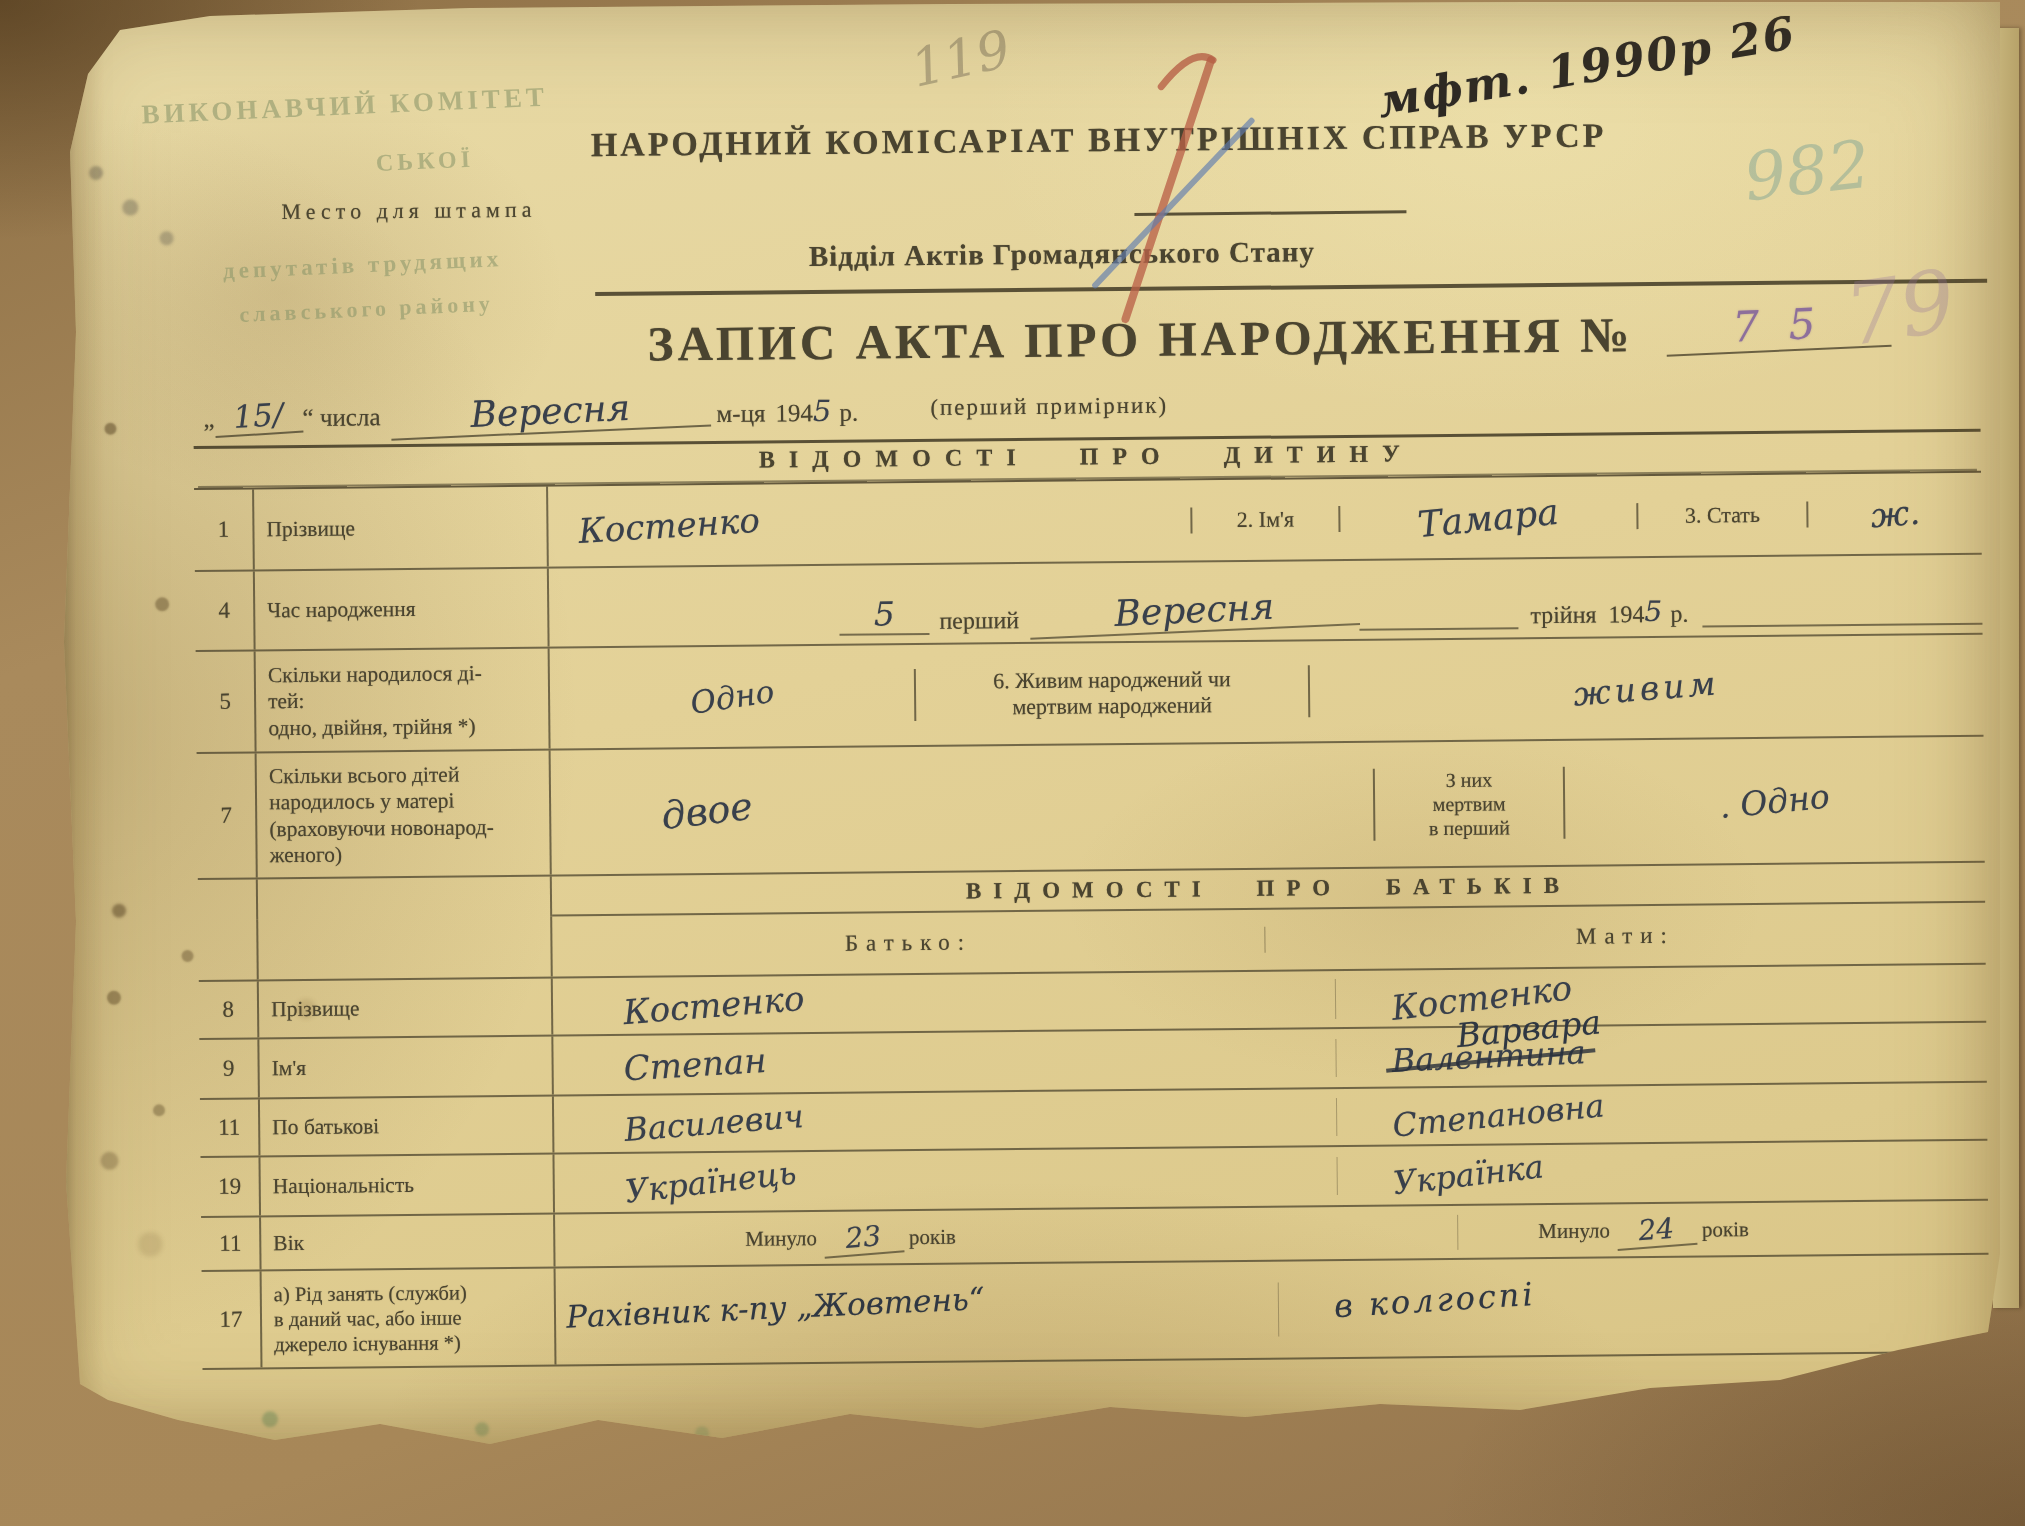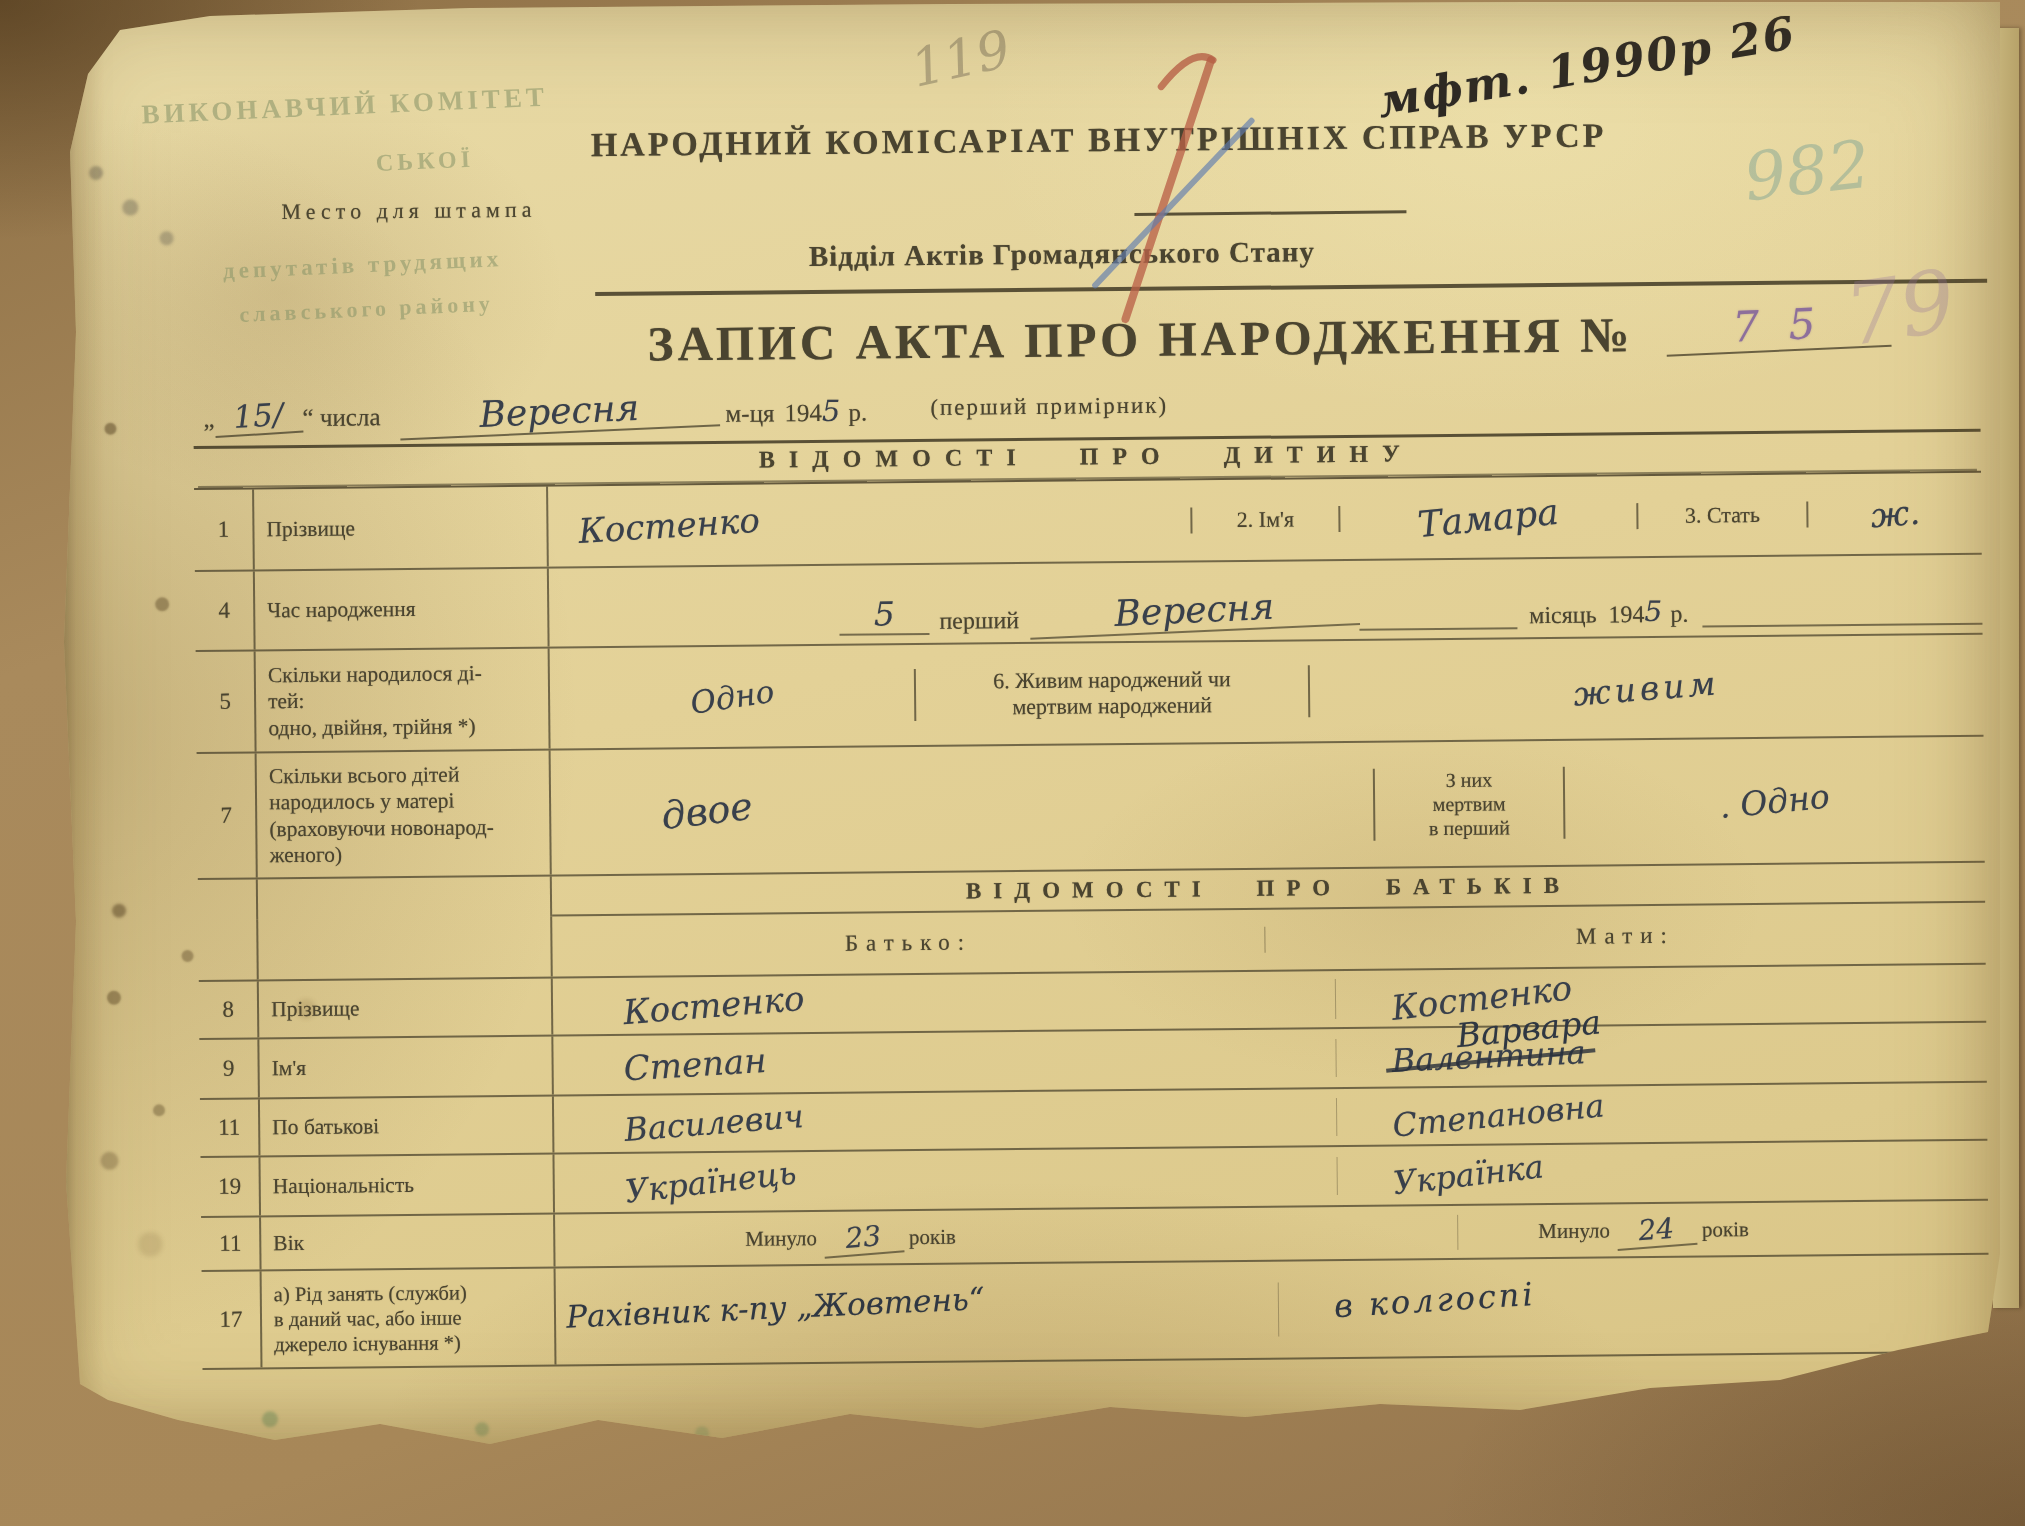--- a/index.html
+++ b/index.html
@@ -149,21 +149,21 @@
     <div class="org pr">НАРОДНИЙ КОМІСАРІАТ ВНУТРІШНІХ СПРАВ УРСР</div>
     <div class="rule" style="left:1088px;top:212px;width:272px"></div>
     <div class="dept pr">Відділ Актів Громадянського Стану</div>
     <div class="rule" style="left:548px;top:286px;width:1392px;height:3.5px"></div>
     <div class="title pr">ЗАПИС АКТА ПРО НАРОДЖЕННЯ №</div>
     <div class="act-no hw">7 5</div>
 
     <div class="date-row">
       <span class="pr">„</span>
       <span class="hw day">15/</span>
-      <span class="pr" style="margin-right:13px">“ числа</span>
+      <span class="pr" style="margin-right:4px">“ числа</span>
       <span class="hw month">Вересня</span>
       <span class="pr" style="margin-right:10px">м-ця</span>
       <span class="pr">194</span>
       <span class="hw" style="font-size:29px">5</span>
       <span class="pr" style="margin-left:8px">р.</span>
     </div>
     <div class="copy-note pr">(перший примірник)</div>
 
     <div class="rule" style="left:145px;top:436px;width:1787px;height:2.5px"></div>
     <div class="sec-title pr">ВІДОМОСТІ ПРО ДИТИНУ</div>
@@ -190,21 +190,21 @@
 
       <div class="trow r4">
         <div class="cnum pr">4</div>
         <div class="clabel pr">Час народження</div>
         <div class="crest" style="font-size:24px;align-items:flex-end;padding-bottom:8px">
           <span style="width:290px"></span>
           <span class="hw uline" style="display:inline-block;width:90px;text-align:center;font-size:33px">5</span>
           <span class="pr" style="margin:0 10px">перший</span>
           <span class="hw uline" style="display:inline-block;width:330px;text-align:center;font-size:36px;transform:rotate(-2deg)">Вересня</span>
           <span class="uline" style="flex:1;height:30px"></span>
-          <span class="pr" style="margin:0 12px">місяць</span>
+          <span class="pr" style="margin:0 12px">трійня</span>
           <span class="pr">194</span>
           <span class="hw" style="font-size:28px">5</span>
           <span class="pr" style="margin:0 14px 0 8px">р.</span>
           <span class="uline" style="width:280px;height:30px"></span>
         </div>
       </div>
 
       <div class="trow r5">
         <div class="cnum pr">5</div>
         <div class="clabel pr">

